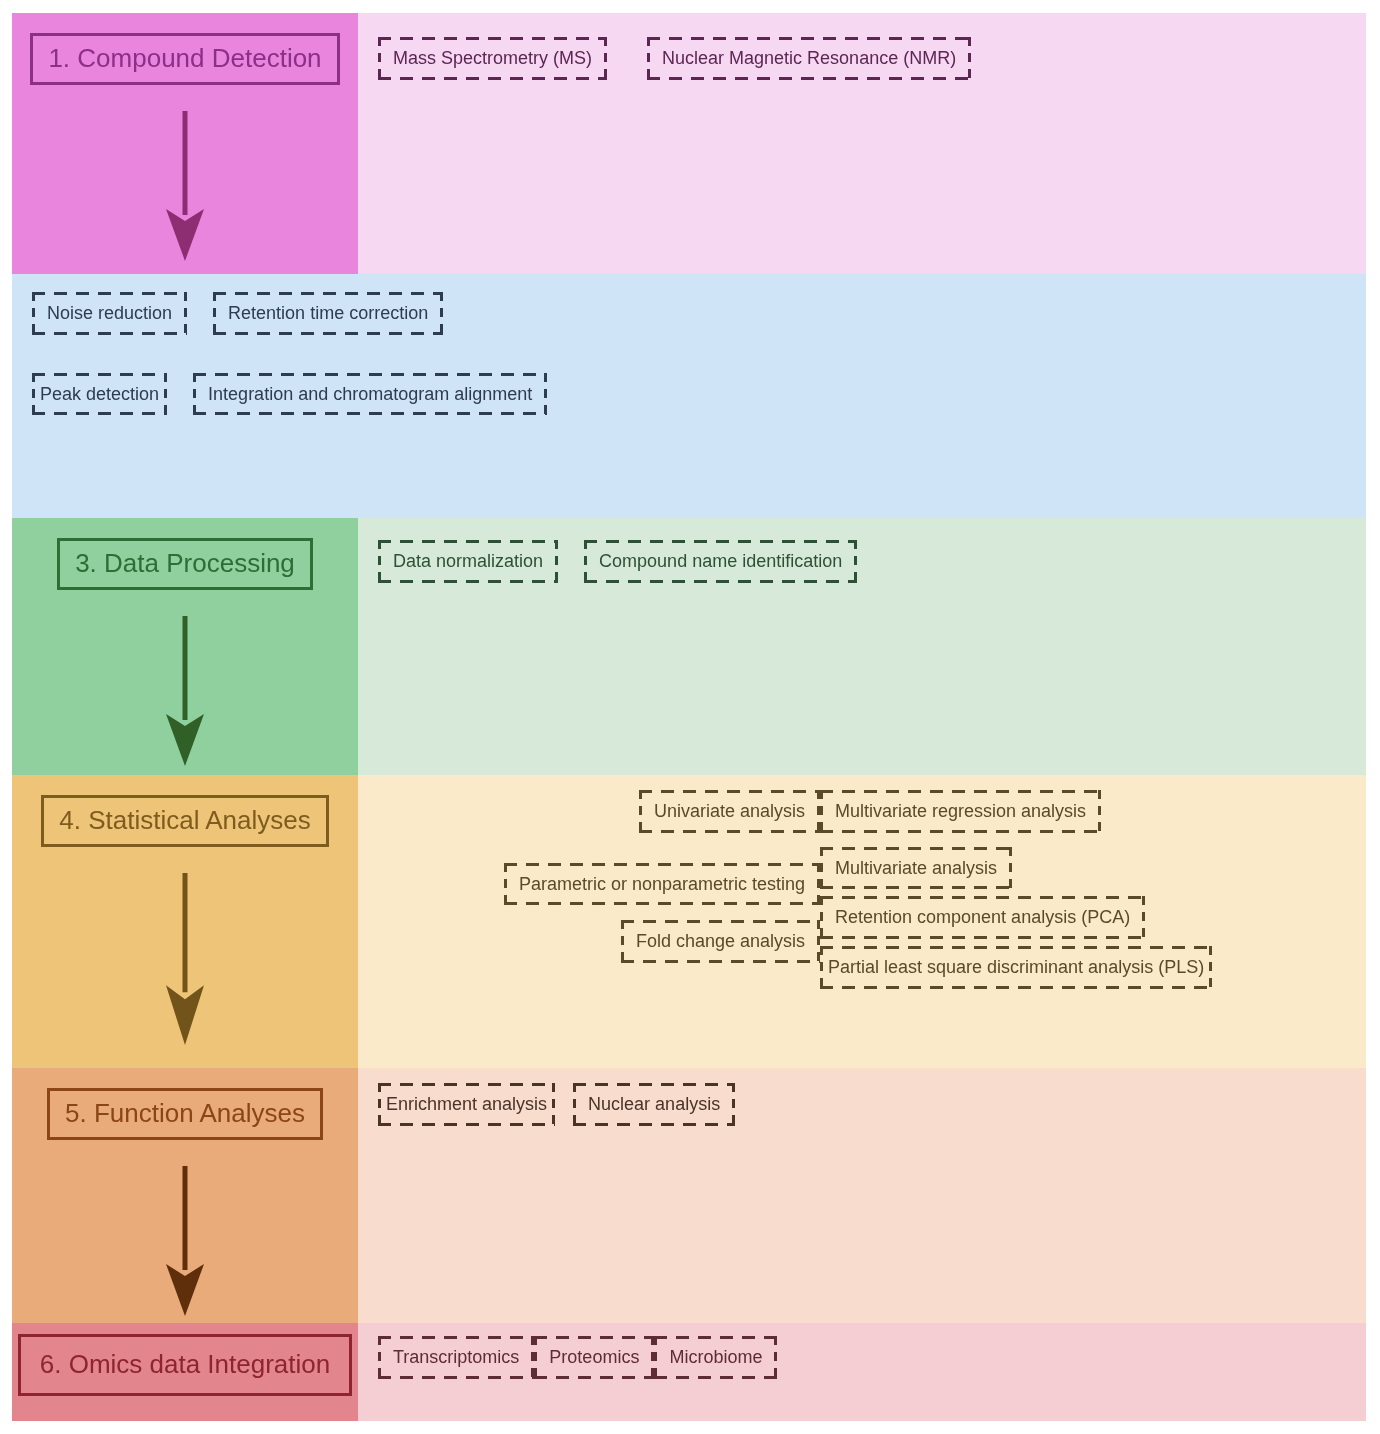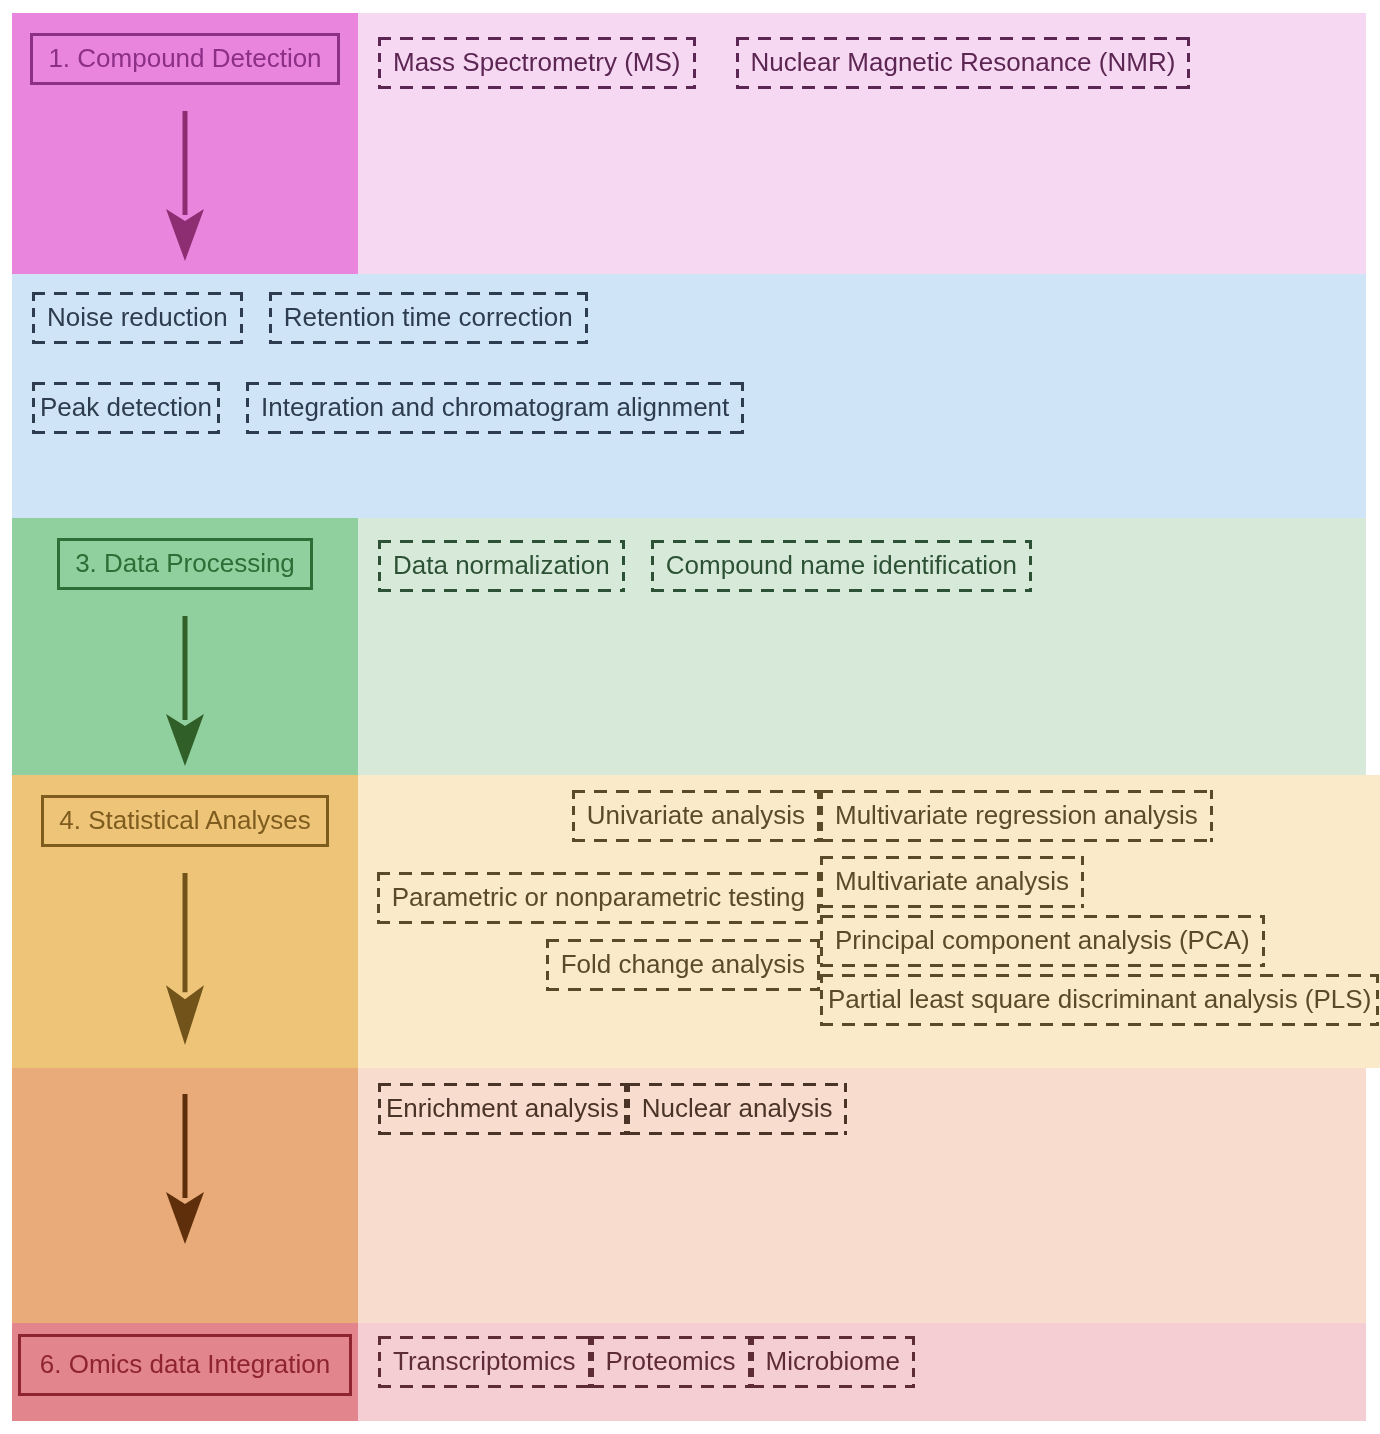--- a/index.html
+++ b/index.html
@@ -59,35 +59,35 @@
     display: block;
   }
   .row-4 .arrow-svg { height: 172px; }
   .arrow-svg rect, .arrow-svg path { fill: currentColor; }
 
   .box-row { display: flex; flex-direction: row; align-items: flex-start; }
   .row-1 .box-row { gap: 40px; }
   .row-2 .box-row { gap: 26px; }
   .row-2 .box-row + .box-row { margin-top: 38px; }
   .row-3 .box-row { gap: 26px; }
-  .row-5 .box-row { }
+  .row-5 .box-row { gap: 18px; }
   .row-6 .box-row { }
 
   .stat-cols { display: flex; flex-direction: row; align-items: flex-start; }
   .stat-col-left { width: 442px; flex: 0 0 442px; display: flex; flex-direction: column; align-items: flex-end; }
   .stat-col-right { display: flex; flex-direction: column; align-items: flex-start; }
   .stat-col-left .dbox:nth-child(1) { margin-bottom: 30px; }
   .stat-col-left .dbox:nth-child(2) { margin-bottom: 15px; }
   .stat-col-right .dbox:nth-child(1) { margin-bottom: 14px; }
   .stat-col-right .dbox:nth-child(2) { margin-bottom: 7px; }
   .stat-col-right .dbox:nth-child(3) { margin-bottom: 7px; }
 
   .dbox {
     color: var(--ink);
-    font-size: 26px;
+    font-size: 18px;
     line-height: 1.15;
     padding: 11px 15px;
     width: fit-content;
     white-space: nowrap;
     background:
       repeating-linear-gradient(90deg, var(--ink) 0 13px, transparent 13px 22px) left top / 100% 3px no-repeat,
       repeating-linear-gradient(90deg, var(--ink) 0 13px, transparent 13px 22px) left bottom / 100% 3px no-repeat,
       repeating-linear-gradient(180deg, var(--ink) 0 9px, transparent 9px 16px) left top / 3px 100% no-repeat,
       repeating-linear-gradient(180deg, var(--ink) 0 9px, transparent 9px 16px) right top / 3px 100% no-repeat;
   }
@@ -160,29 +160,32 @@
     <div class="right-area">
       <div class="stat-cols">
         <div class="stat-col-left">
           <div class="dbox"><span>Univariate analysis</span></div>
           <div class="dbox"><span>Parametric or nonparametric testing</span></div>
           <div class="dbox"><span>Fold change analysis</span></div>
         </div>
         <div class="stat-col-right">
           <div class="dbox"><span>Multivariate regression analysis</span></div>
           <div class="dbox"><span>Multivariate analysis</span></div>
-          <div class="dbox"><span>Principal component analysis (PCA)</span></div>
+          <div class="dbox"><span>Retention component analysis (PCA)</span></div>
           <div class="dbox tight"><span>Partial least square discriminant analysis (PLS)</span></div>
         </div>
       </div>
     </div>
   </div>
 
   <div class="row row-5" style="--left-bg: #e8ab79; --right-bg: #f8ddcf; --accent: #8c4517; --arrow: #5f2f0c; --ink: #4a3327;">
     <div class="left-col">
+      <div class="step-box">
+        <span>5. Function Analyses</span>
+      </div>
       <svg class="arrow-svg" viewBox="0 0 44 150" preserveAspectRatio="none">
         <rect x="19.5" y="0" width="5" height="104"></rect>
         <path d="M3,98 L22,110 L41,98 L22,150 Z"></path>
       </svg>
     </div>
     <div class="right-area">
       <div class="box-row">
         <div class="dbox tight"><span>Enrichment analysis</span></div>
         <div class="dbox"><span>Nuclear analysis</span></div>
       </div>

